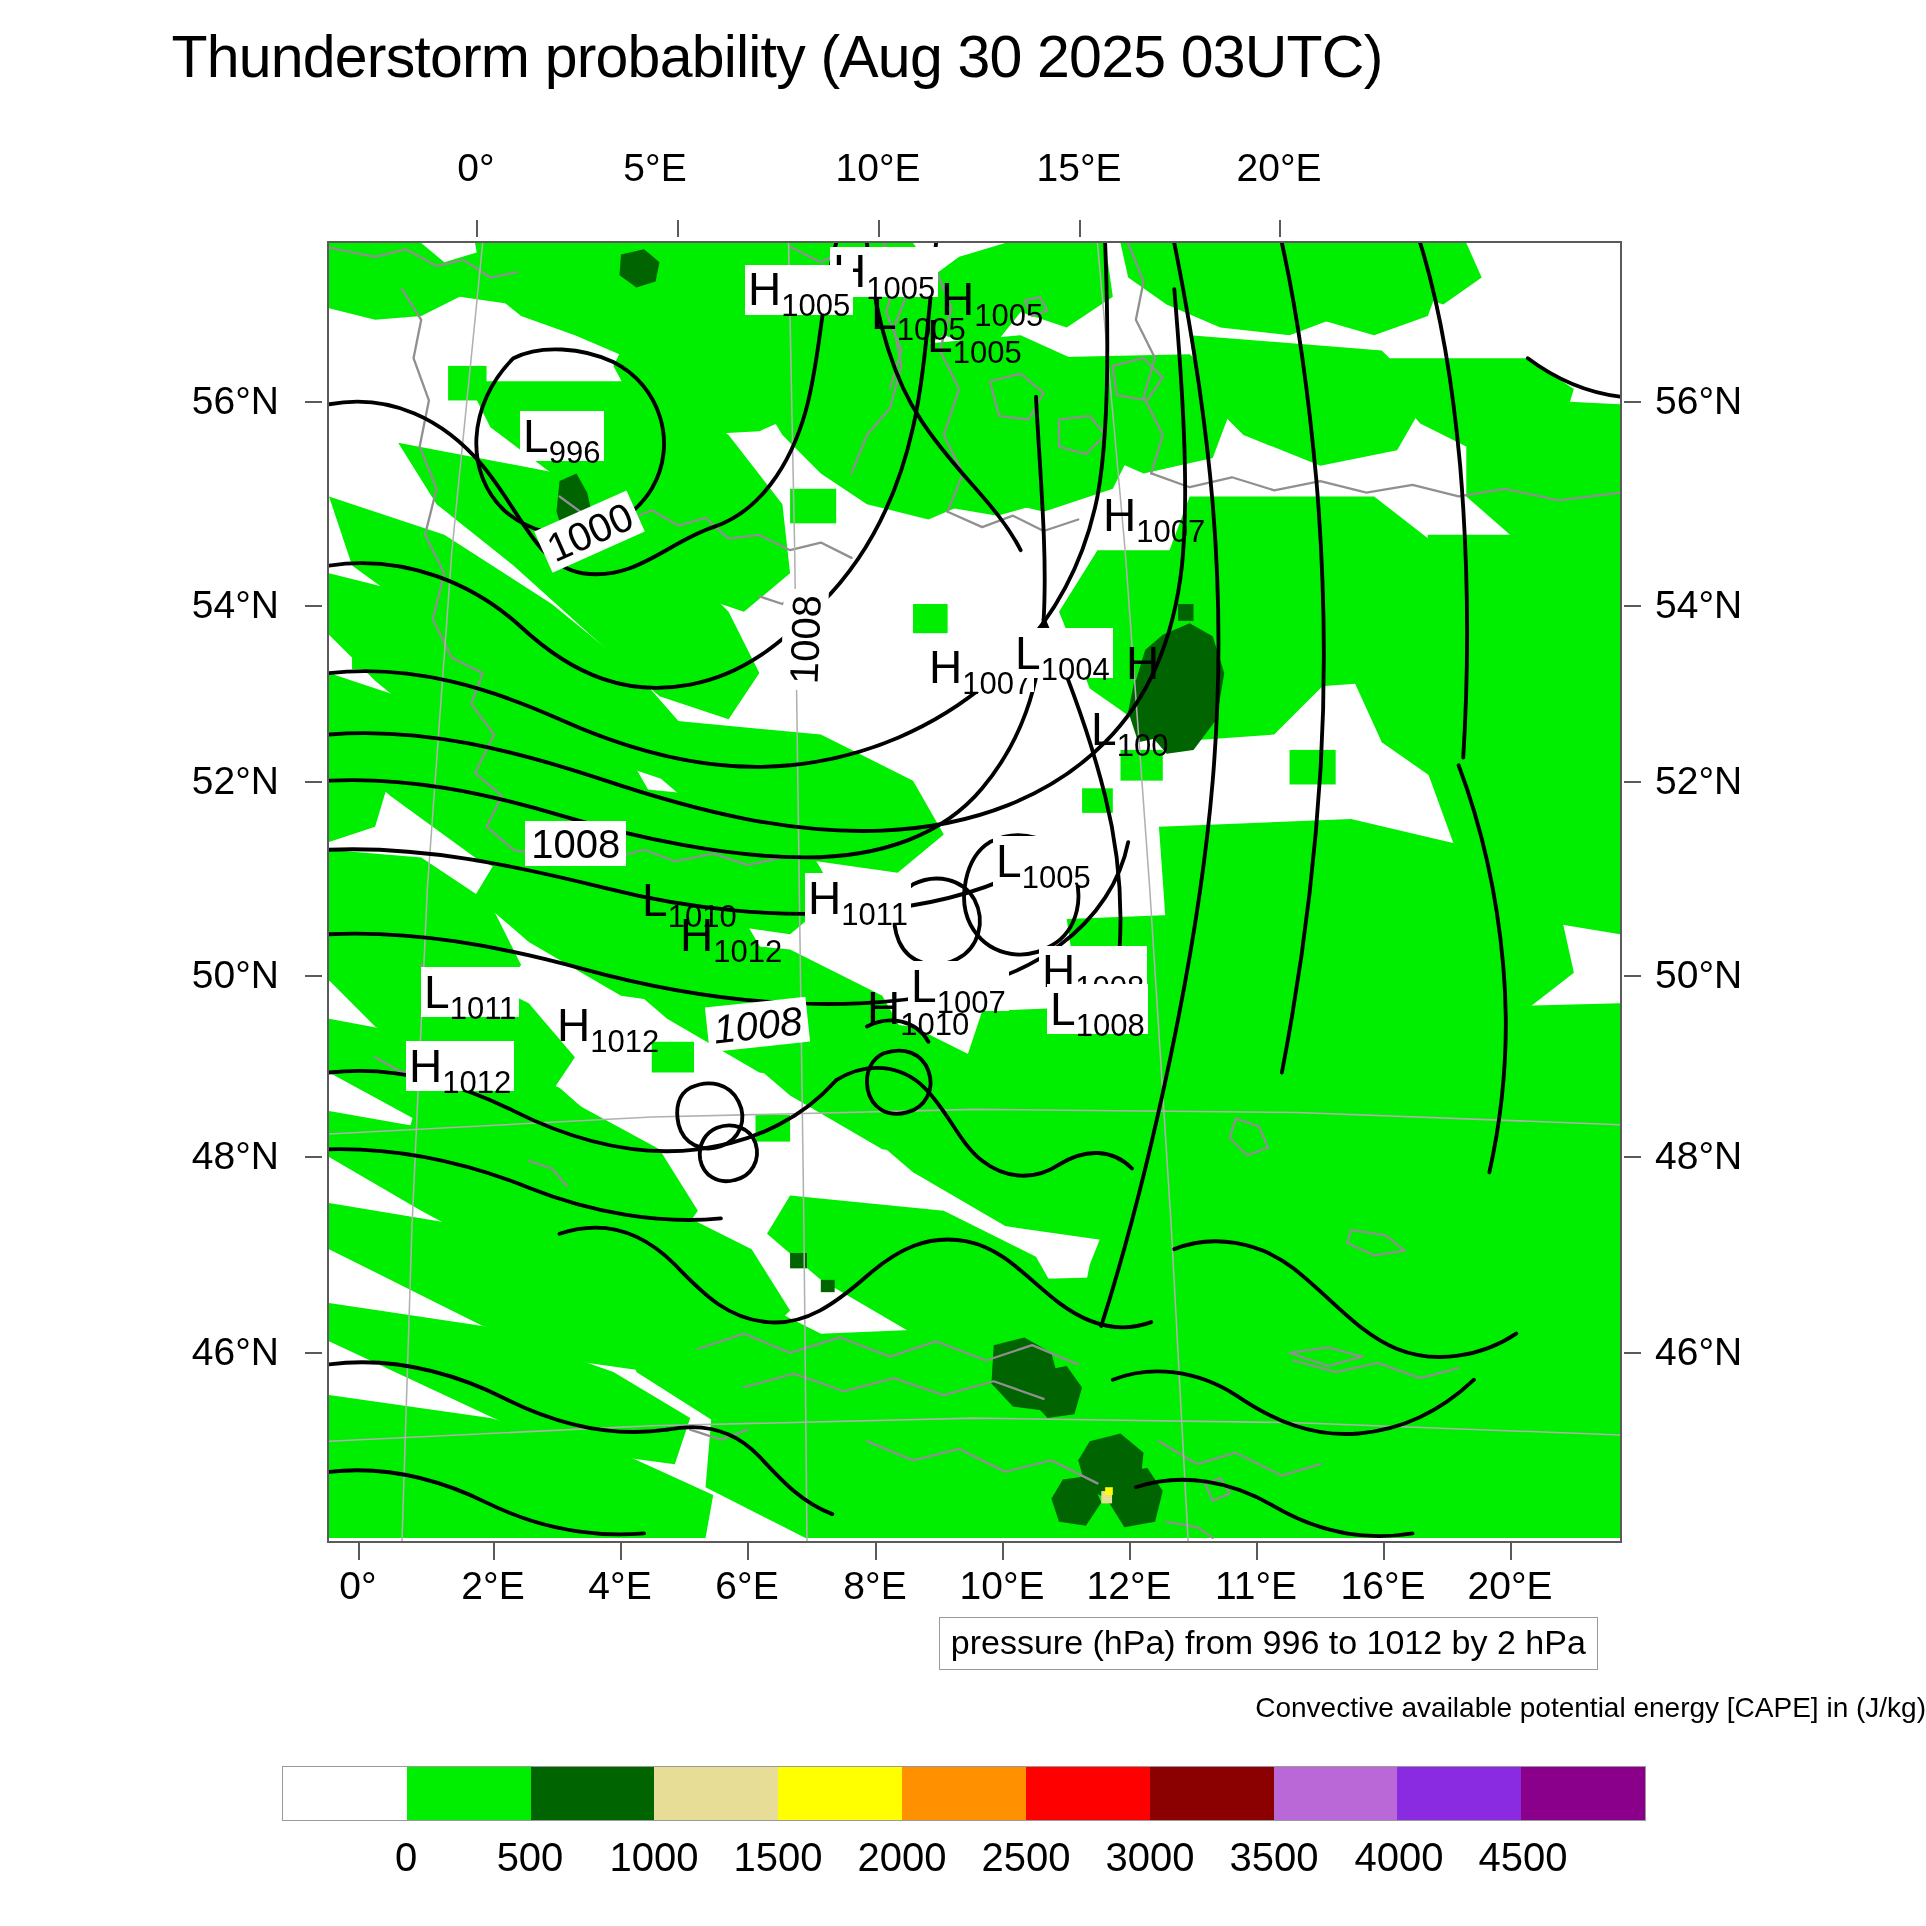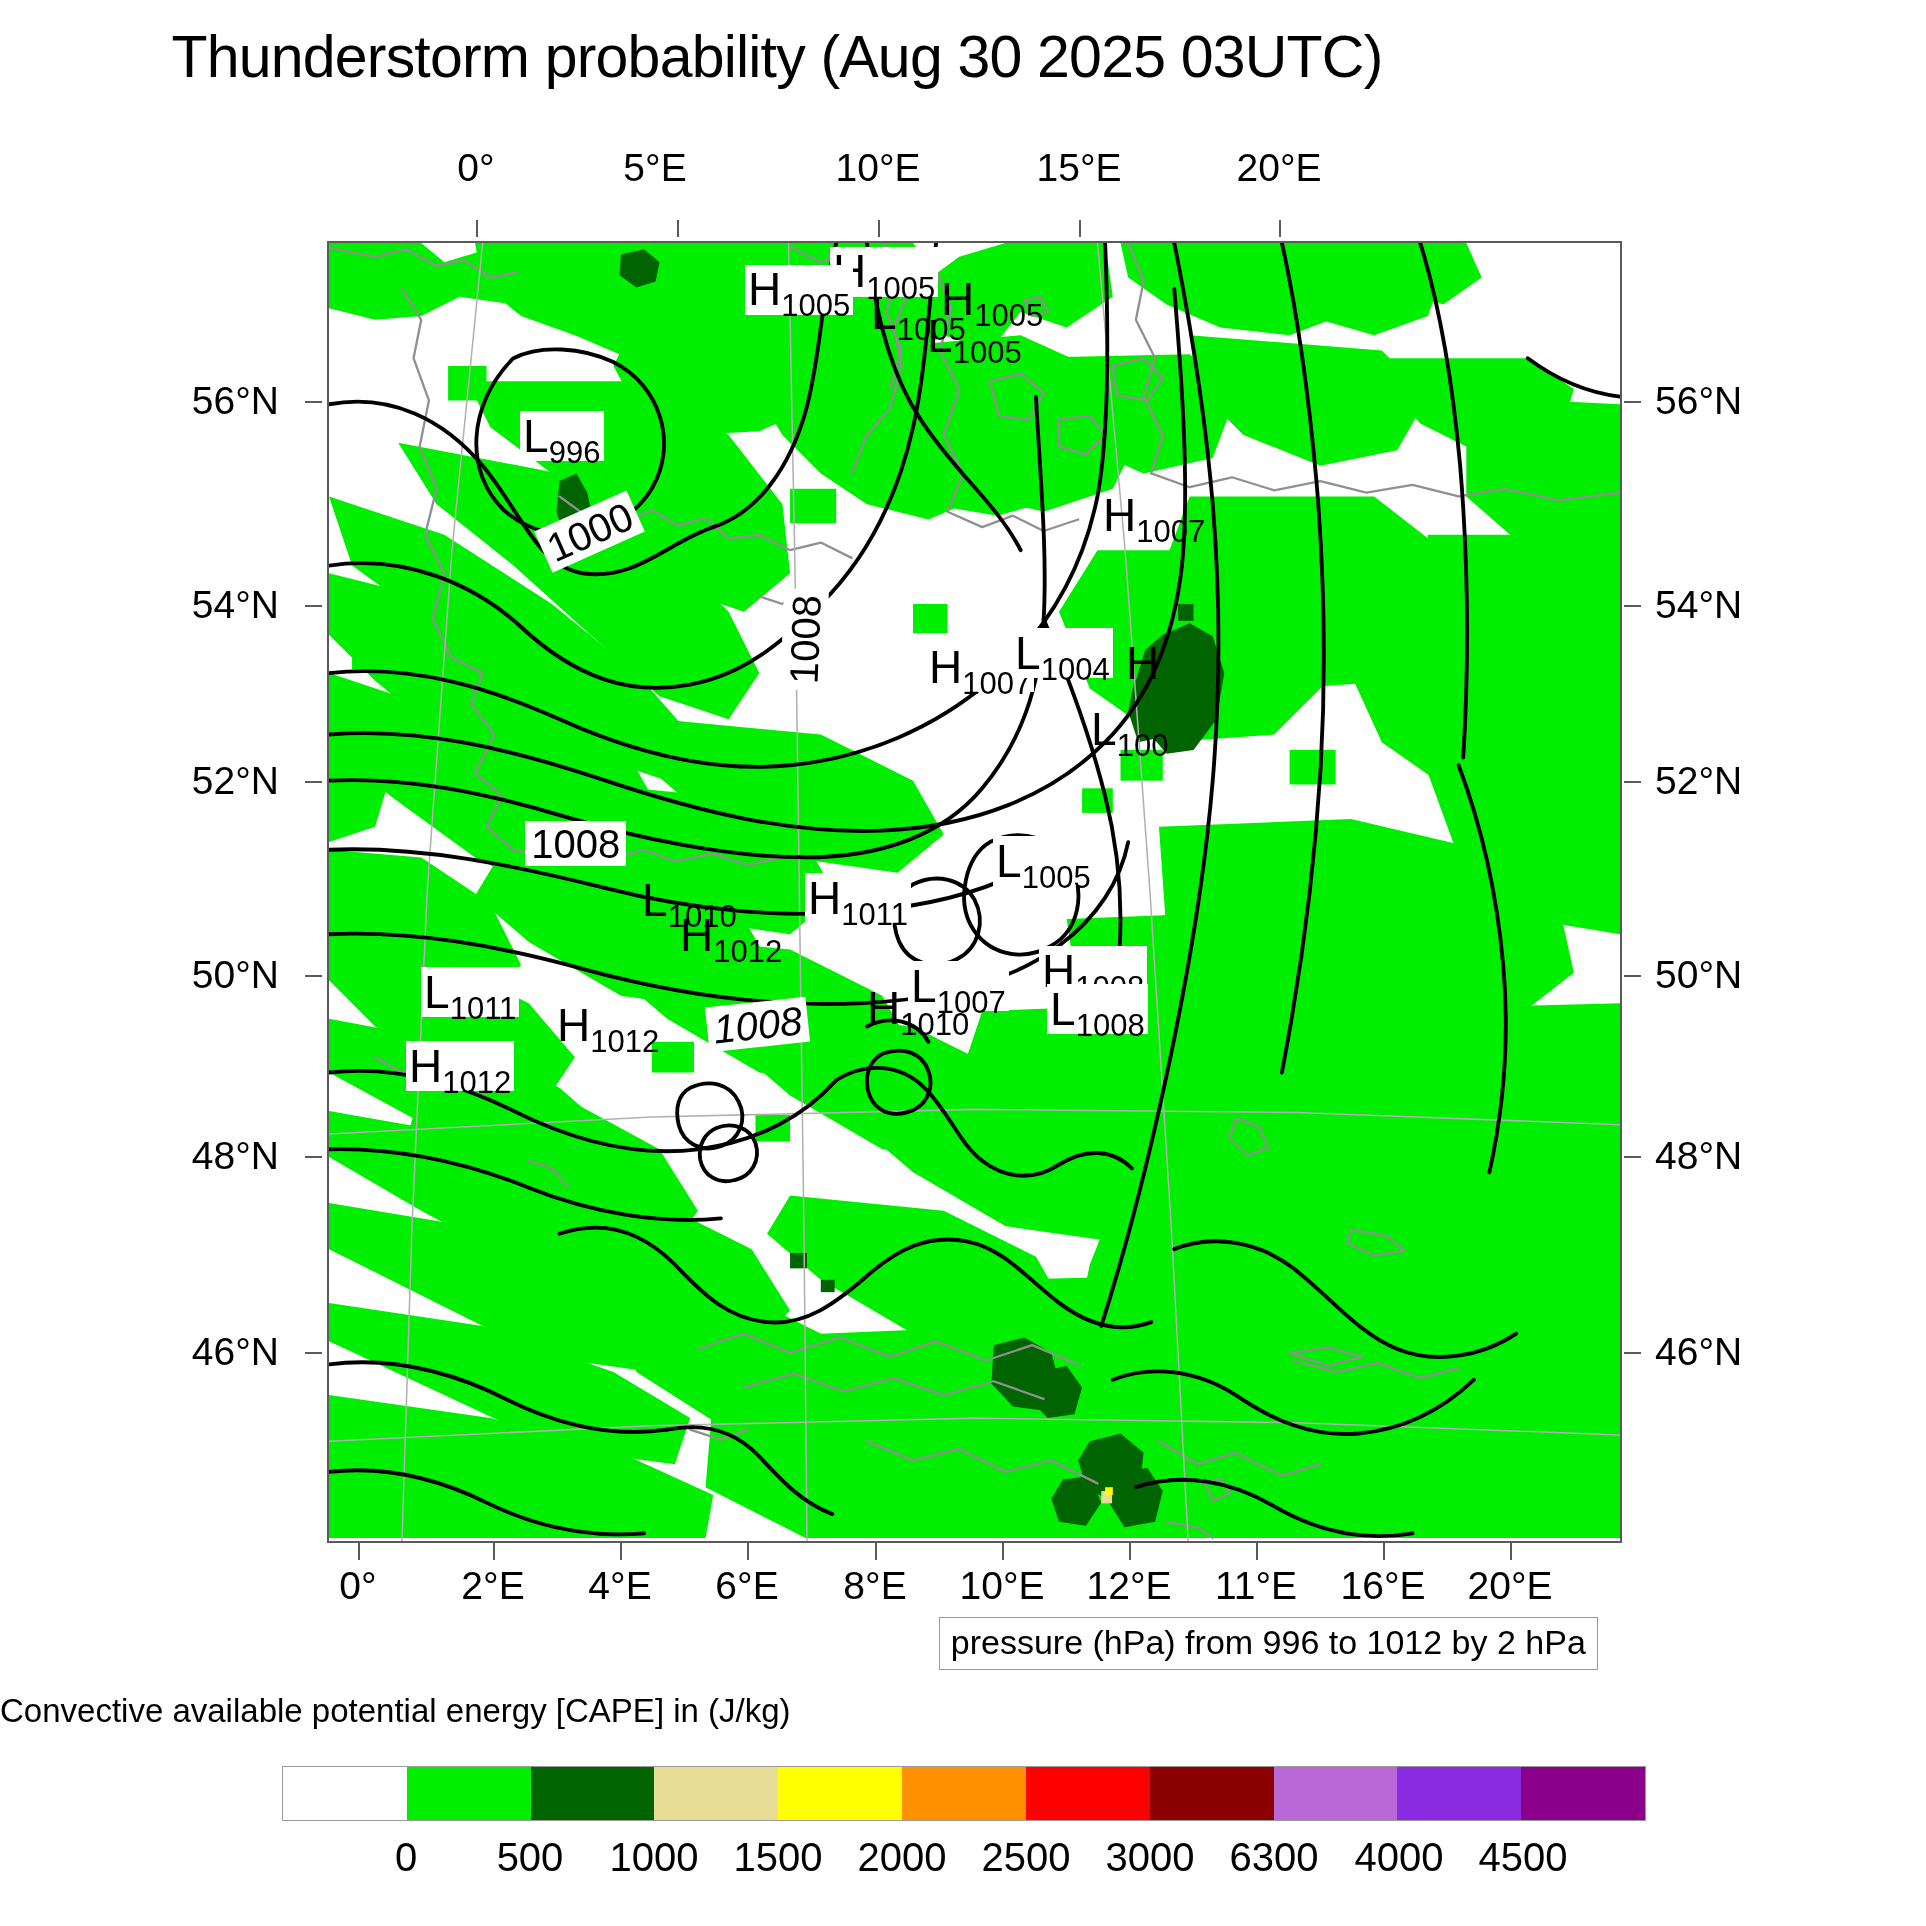--- a/index.html
+++ b/index.html
@@ -36,22 +36,22 @@
 
   
   #pressure-note{
     position:absolute;left:939px;top:1617px;
     border:1.5px solid #9a9a9a;background:#fff;
     padding:4.6px 10.8px 7.7px 10.8px;font-size:34px;white-space:nowrap;color:#000;
   }
 
   
   #cbar-caption{
-    position:absolute;left:0;top:1692px;width:1926px;text-align:left;
-    font-size:33px;color:#000;white-space:nowrap;
+    position:absolute;left:0;top:1692px;width:1926px;text-align:right;
+    font-size:28px;color:#000;white-space:nowrap;
   }
   
   #colorbar{
     position:absolute;left:282px;top:1766px;width:1364px;height:55px;
     display:flex;border:1.5px solid #9a9a9a;box-sizing:border-box;background:#fff;
   }
   #colorbar .sw{flex:1 1 0;height:100%;}
   #cbar-ticks{position:absolute;left:282px;top:1835px;width:1364px;height:54px;}
   #cbar-ticks .cbt{position:absolute;font-size:40px;transform:translateX(-50%);white-space:nowrap;color:#000;}
 
@@ -457,19 +457,19 @@
   </div>
 
   <div id="cbar-ticks">
     <div class="cbt" style="left:124px">0</div>
     <div class="cbt" style="left:248px">500</div>
     <div class="cbt" style="left:372px">1000</div>
     <div class="cbt" style="left:496px">1500</div>
     <div class="cbt" style="left:620px">2000</div>
     <div class="cbt" style="left:744px">2500</div>
     <div class="cbt" style="left:868px">3000</div>
-    <div class="cbt" style="left:992px">6300</div>
+    <div class="cbt" style="left:992px">3500</div>
     <div class="cbt" style="left:1117px">4000</div>
     <div class="cbt" style="left:1241px">4500</div>
   </div>
 
 </div>
 
 
 </body></html>

